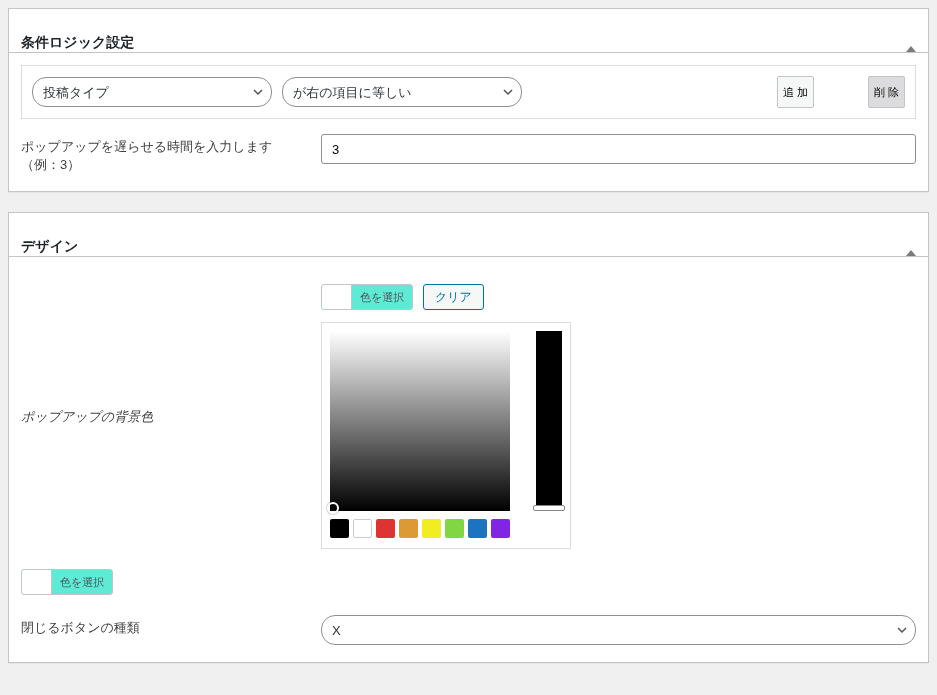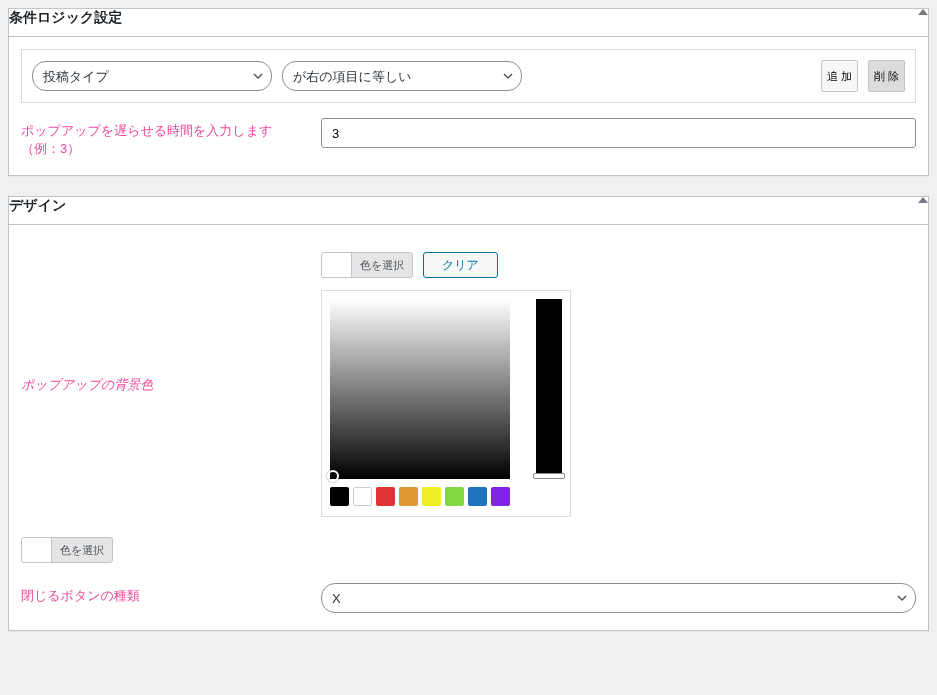--- a/index.html
+++ b/index.html
@@ -15,24 +15,24 @@
       padding: 8px;
     }
     .postbox {
       background: #fff;
       border: 1px solid #c3c4c7;
       box-shadow: 0 1px 1px rgba(0,0,0,.04);
       margin-bottom: 20px;
     }
     .postbox-header {
       display: flex;
-      align-items: flex-start;
+      align-items: flex-end;
       border-bottom: 1px solid #c3c4c7;
-      padding: 0 0;
-      height: 28px;
+      padding: 0 12px;
+      height: 44px;
     }
     .postbox-header h2 {
       font-size: 14px;
       font-weight: 600;
       flex: 1;
     }
     .toggle-indicator {
       width: 0;
       height: 0;
       border-left: 5px solid transparent;
@@ -86,53 +86,54 @@
       padding: 2px 5px;
       border-radius: 2px;
       cursor: pointer;
       line-height: 1.3;
       text-align: center;
       min-width: 24px;
       height: 32px;
       display: flex;
       align-items: center;
       justify-content: center;
+      margin-left: 44px;
     }
     .btn-small.del {
       background: #dcdcde;
     }
     .field-row {
       display: flex;
       gap: 20px;
       padding: 15px 0 5px 0;
       align-items: flex-start;
     }
     .field-label {
       flex: 0 0 280px;
       font-size: 13px;
-      color: #ec4899;
+      color: #404040;
       padding-top: 4px;
     }
     .field-control {
       flex: 1;
     }
     .text-input {
       width: 100%;
       height: 30px;
       border: 1px solid #8c8f94;
       border-radius: 3px;
       padding: 0 10px;
       font-size: 13px;
     }
     .wp-color-result {
       display: inline-flex;
       align-items: stretch;
       border: 1px solid #c3c4c7;
       border-radius: 3px;
-      background: #e5e5e5;
+      background: #5eead4;
       height: 26px;
       cursor: pointer;
       overflow: hidden;
       vertical-align: top;
     }
     .color-swatch {
       width: 30px;
       background: #fff;
       border-right: 1px solid #c3c4c7;
     }
@@ -143,21 +144,21 @@
       align-items: center;
       color: #50575e;
     }
     .btn-clear {
       display: inline-flex;
       align-items: center;
       height: 26px;
       border: 1px solid #0071a1;
       background: #f6f7f7;
       color: #0071a1;
-      padding: 0 18px;
+      padding: 0 11px;
       font-size: 12px;
       border-radius: 3px;
       margin-left: 6px;
       cursor: pointer;
       vertical-align: top;
     }
     .iris-picker {
       margin-top: 12px;
       width: 250px;
       border: 1px solid #dcdcde;

